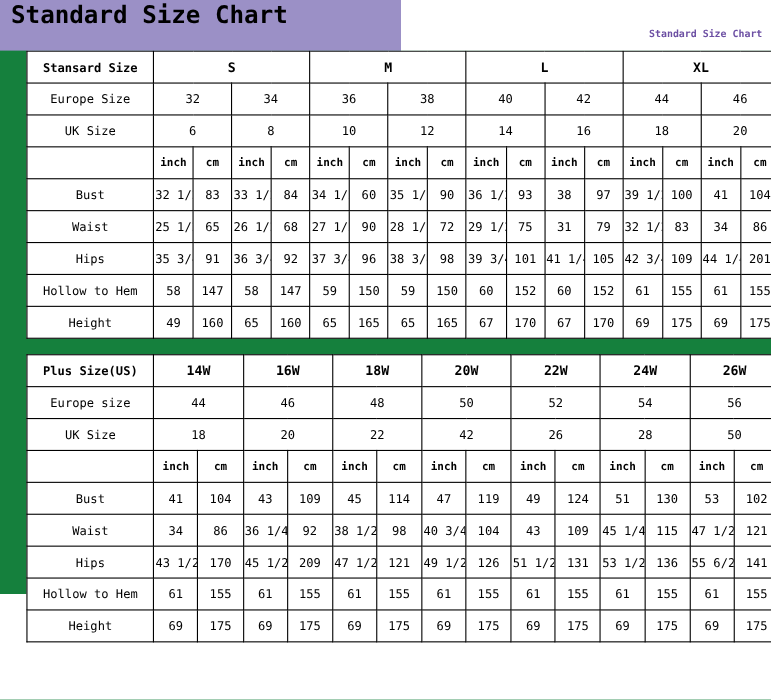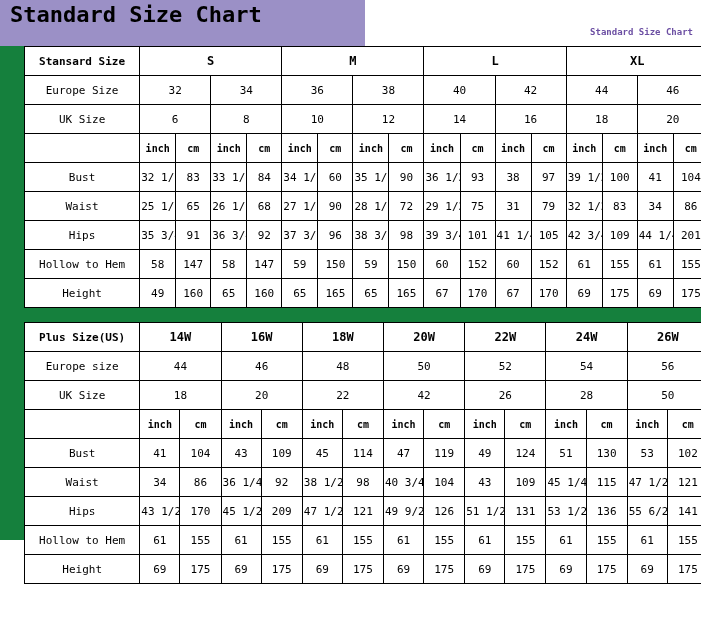--- a/index.html
+++ b/index.html
@@ -366,21 +366,21 @@
           <td>121</td>
         </tr>
         <tr>
           <td>Hips</td>
           <td>43 1/2</td>
           <td>170</td>
           <td>45 1/2</td>
           <td>209</td>
           <td>47 1/2</td>
           <td>121</td>
-          <td>49 9/2</td>
+          <td>49 1/2</td>
           <td>126</td>
           <td>51 1/2</td>
           <td>131</td>
           <td>53 1/2</td>
           <td>136</td>
           <td>55 6/2</td>
           <td>141</td>
         </tr>
         <tr>
           <td>Hollow to Hem</td>

